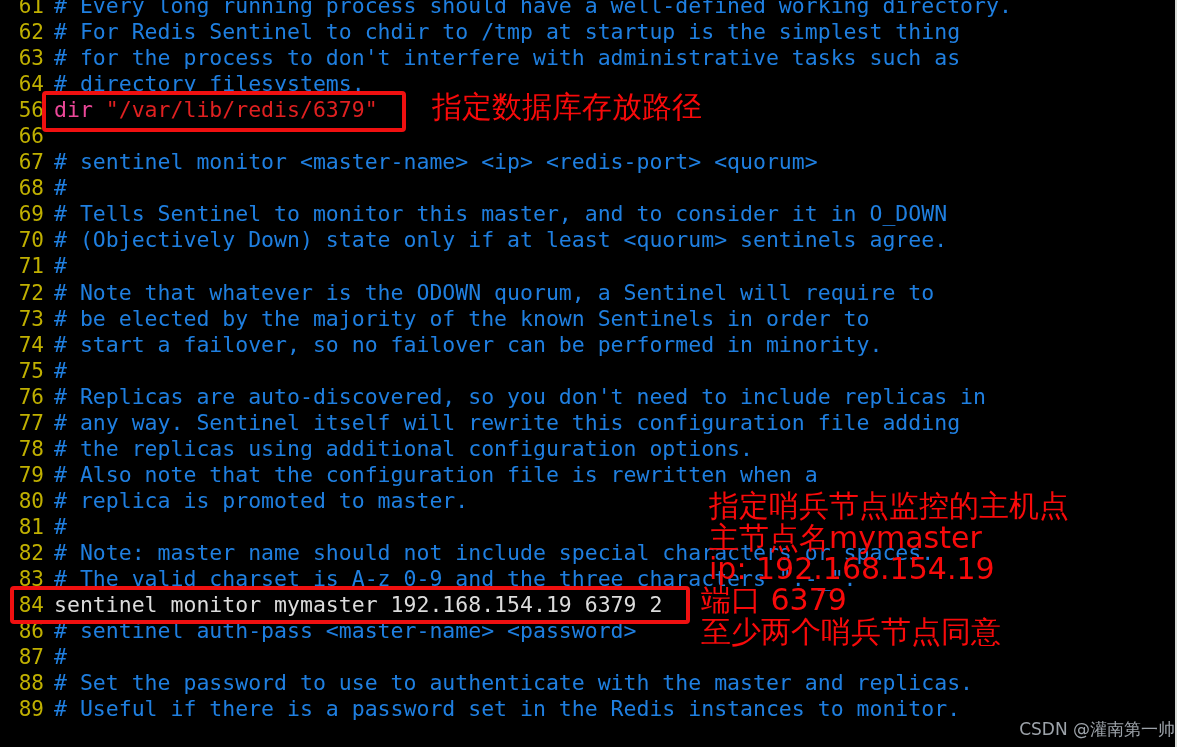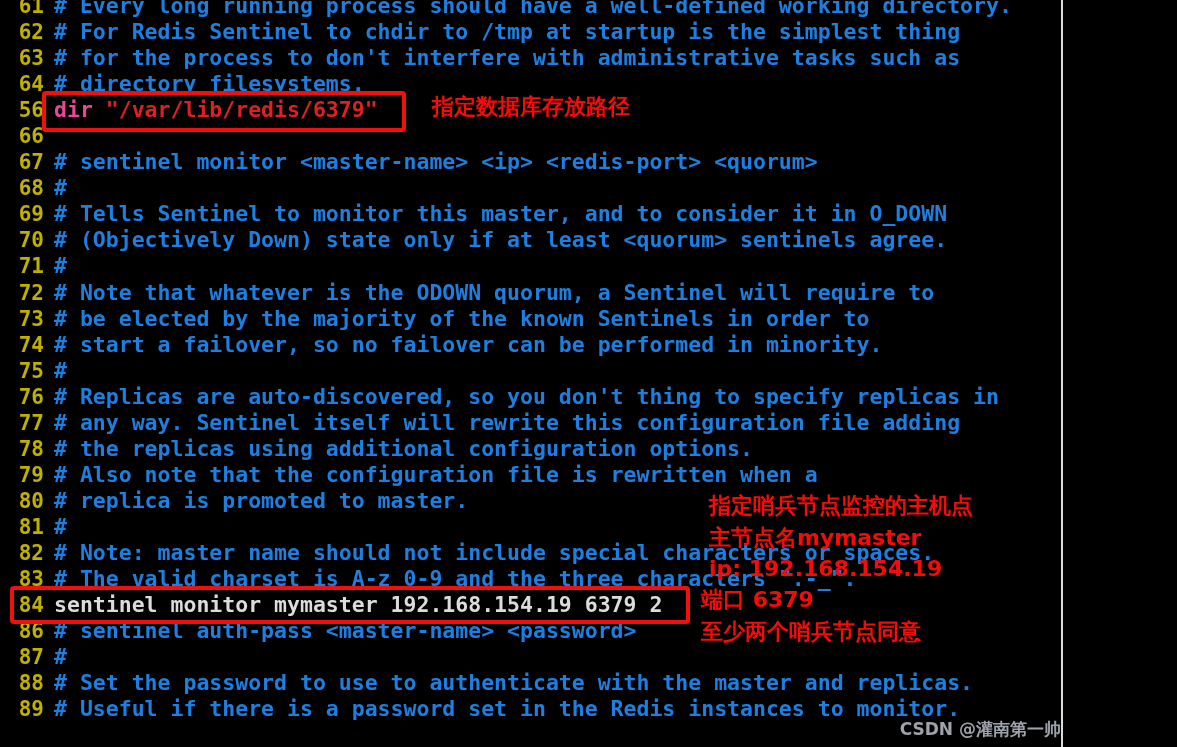--- a/index.html
+++ b/index.html
@@ -9,27 +9,26 @@
   }
   body {
     width: 1177px;
     height: 747px;
     overflow: hidden;
     font-family: "DejaVu Sans Mono", "Liberation Mono", monospace;
   }
 
   #screen {
     position: relative;
-    width: 1063px;
+    width: 1177px;
     height: 747px;
     background: #000000;
     overflow: hidden;
     box-sizing: border-box;
     border-right: 2px solid #d8dbd8;
-    font-weight: bold;
   }
 
   
   #code {
     position: absolute;
     left: 0;
     top: -7px;
     width: 1177px;
   }
 
@@ -81,21 +80,21 @@
     top: 586px;
     width: 680px;
     height: 38px;
   }
 
   
   .anno {
     position: absolute;
     color: #f80a0a;
     font-family: "DejaVu Sans", "Liberation Sans", sans-serif;
-    font-size: 22px;
+    font-size: 30px;
     line-height: 27px;
     white-space: pre;
   }
   #anno-dir      { left: 432px; top: 93px; }
   #anno-mon1     { left: 709px; top: 492px; }
   #anno-mon2     { left: 709px; top: 524px; }
   #anno-mon3     { left: 709px; top: 555px; }
   #anno-mon4     { left: 701px; top: 586px; }
   #anno-mon5     { left: 701px; top: 618px; }
 
@@ -126,21 +125,21 @@
       <div class="line"><span class="ln">66</span><span class="code-text"><span class="plain"></span></span></div>
       <div class="line"><span class="ln">67</span><span class="code-text"><span class="cmt"># sentinel monitor &lt;master-name&gt; &lt;ip&gt; &lt;redis-port&gt; &lt;quorum&gt;</span></span></div>
       <div class="line"><span class="ln">68</span><span class="code-text"><span class="cmt">#</span></span></div>
       <div class="line"><span class="ln">69</span><span class="code-text"><span class="cmt"># Tells Sentinel to monitor this master, and to consider it in O_DOWN</span></span></div>
       <div class="line"><span class="ln">70</span><span class="code-text"><span class="cmt"># (Objectively Down) state only if at least &lt;quorum&gt; sentinels agree.</span></span></div>
       <div class="line"><span class="ln">71</span><span class="code-text"><span class="cmt">#</span></span></div>
       <div class="line"><span class="ln">72</span><span class="code-text"><span class="cmt"># Note that whatever is the ODOWN quorum, a Sentinel will require to</span></span></div>
       <div class="line"><span class="ln">73</span><span class="code-text"><span class="cmt"># be elected by the majority of the known Sentinels in order to</span></span></div>
       <div class="line"><span class="ln">74</span><span class="code-text"><span class="cmt"># start a failover, so no failover can be performed in minority.</span></span></div>
       <div class="line"><span class="ln">75</span><span class="code-text"><span class="cmt">#</span></span></div>
-      <div class="line"><span class="ln">76</span><span class="code-text"><span class="cmt"># Replicas are auto-discovered, so you don't thing to specify replicas in</span></span></div>
+      <div class="line"><span class="ln">76</span><span class="code-text"><span class="cmt"># Replicas are auto-discovered, so you don't need to include replicas in</span></span></div>
       <div class="line"><span class="ln">77</span><span class="code-text"><span class="cmt"># any way. Sentinel itself will rewrite this configuration file adding</span></span></div>
       <div class="line"><span class="ln">78</span><span class="code-text"><span class="cmt"># the replicas using additional configuration options.</span></span></div>
       <div class="line"><span class="ln">79</span><span class="code-text"><span class="cmt"># Also note that the configuration file is rewritten when a</span></span></div>
       <div class="line"><span class="ln">80</span><span class="code-text"><span class="cmt"># replica is promoted to master.</span></span></div>
       <div class="line"><span class="ln">81</span><span class="code-text"><span class="cmt">#</span></span></div>
       <div class="line"><span class="ln">82</span><span class="code-text"><span class="cmt"># Note: master name should not include special characters or spaces.</span></span></div>
       <div class="line"><span class="ln">83</span><span class="code-text"><span class="cmt"># The valid charset is A-z 0-9 and the three characters ".-_".</span></span></div>
       <div class="line"><span class="ln">84</span><span class="code-text"><span class="plain">sentinel monitor mymaster 192.168.154.19 6379 2</span></span></div>
       <div class="line"><span class="ln">86</span><span class="code-text"><span class="cmt"># sentinel auth-pass &lt;master-name&gt; &lt;password&gt;</span></span></div>
       <div class="line"><span class="ln">87</span><span class="code-text"><span class="cmt">#</span></span></div>

